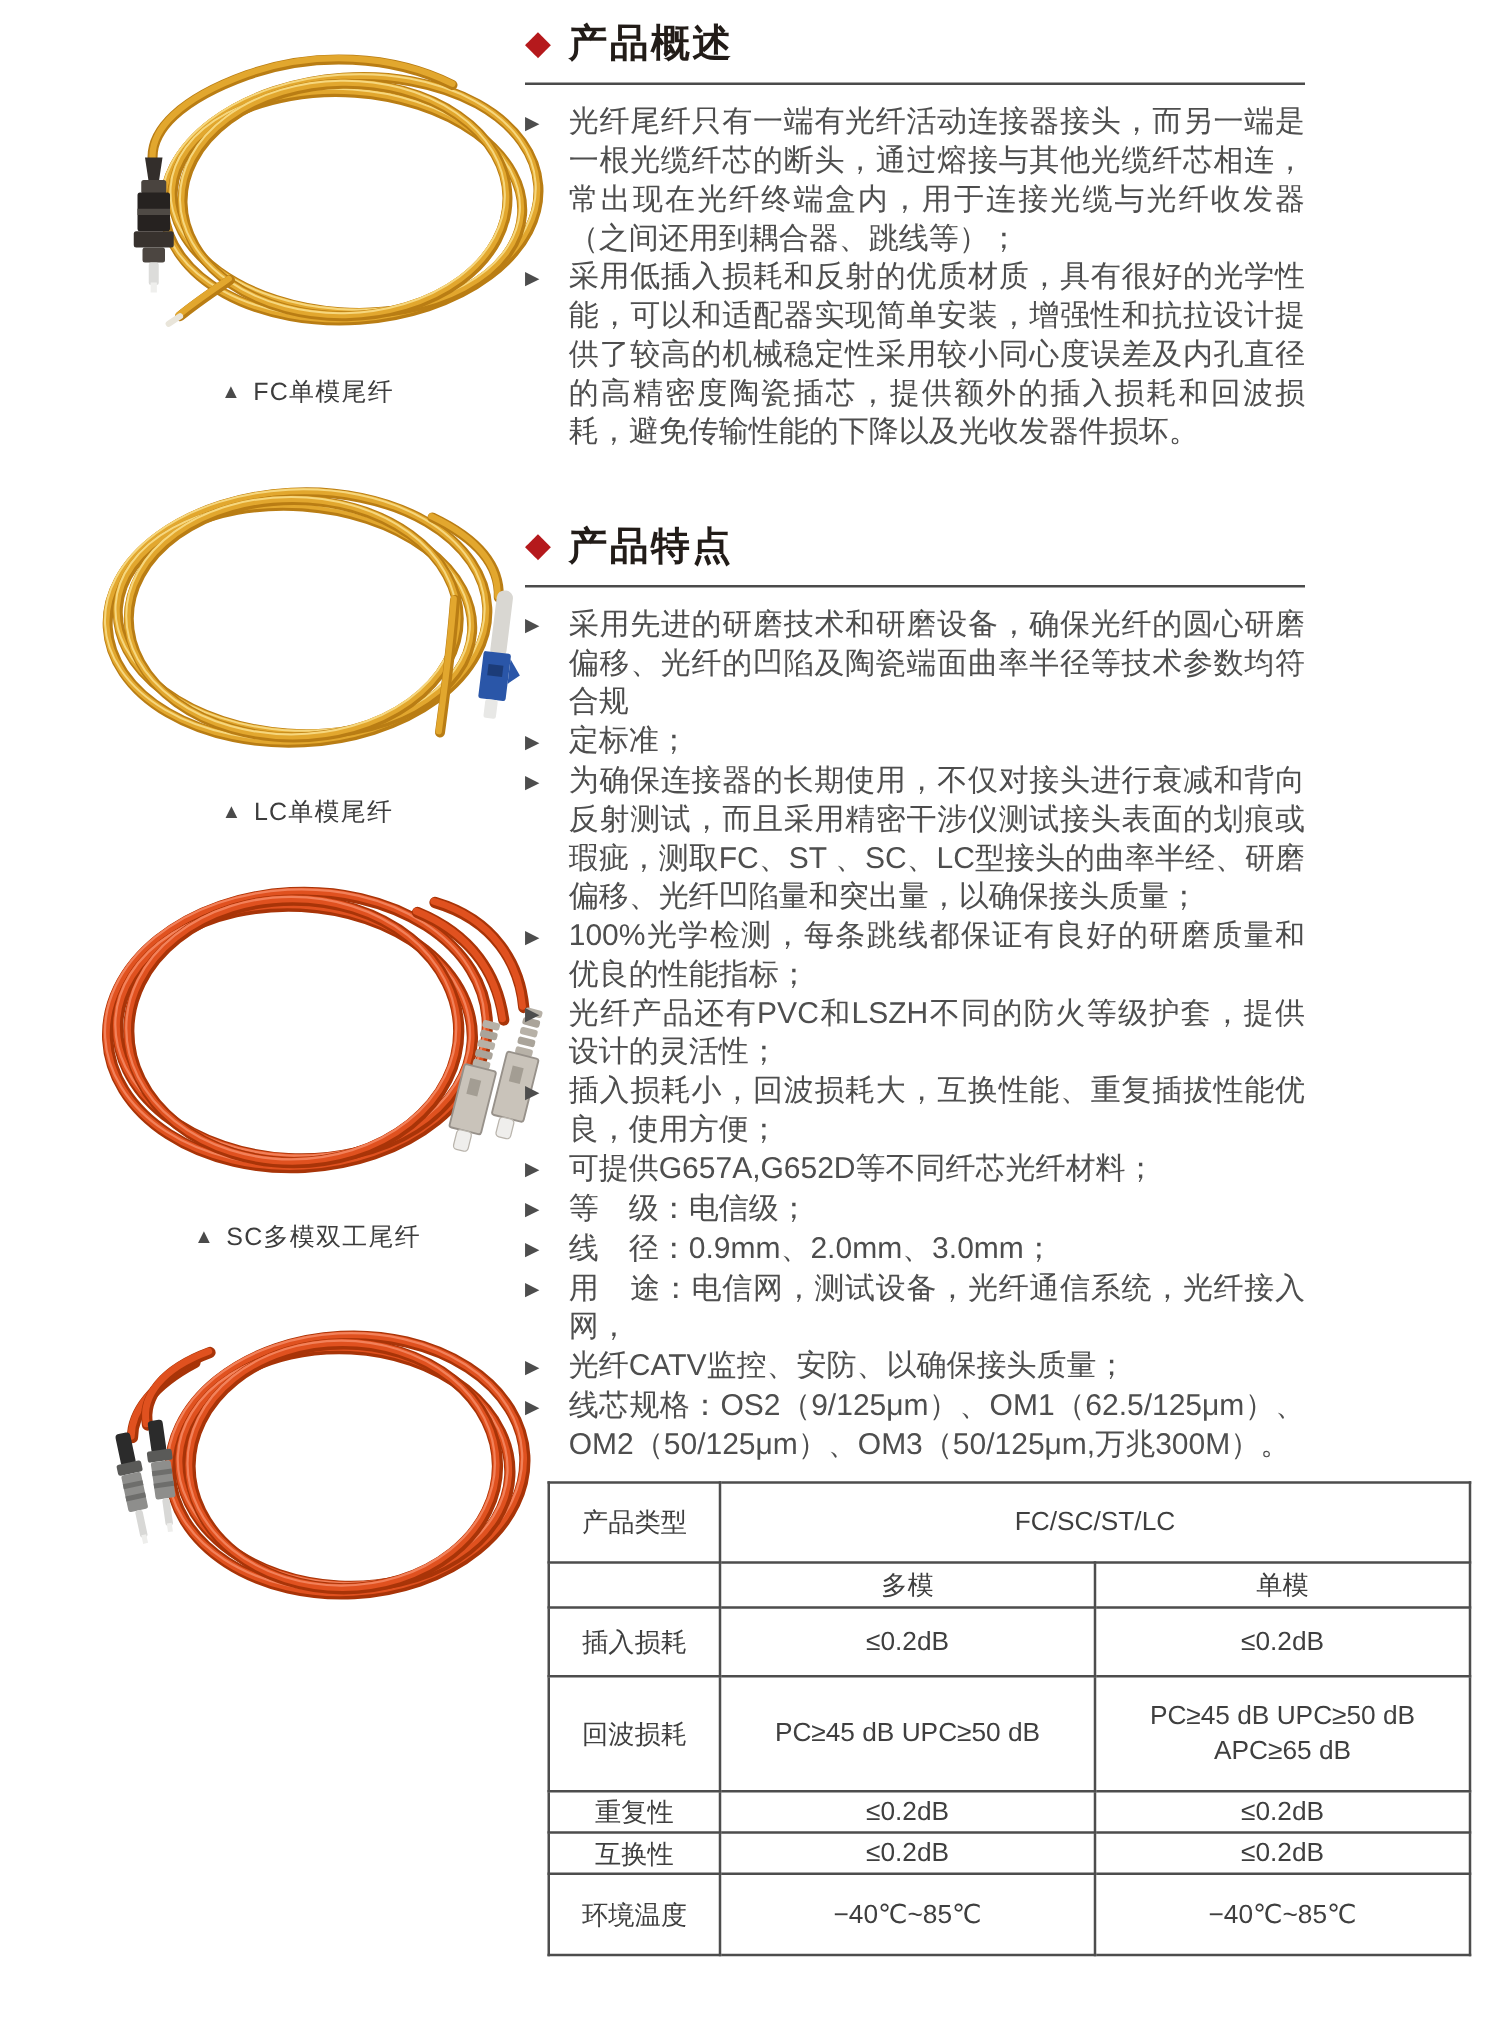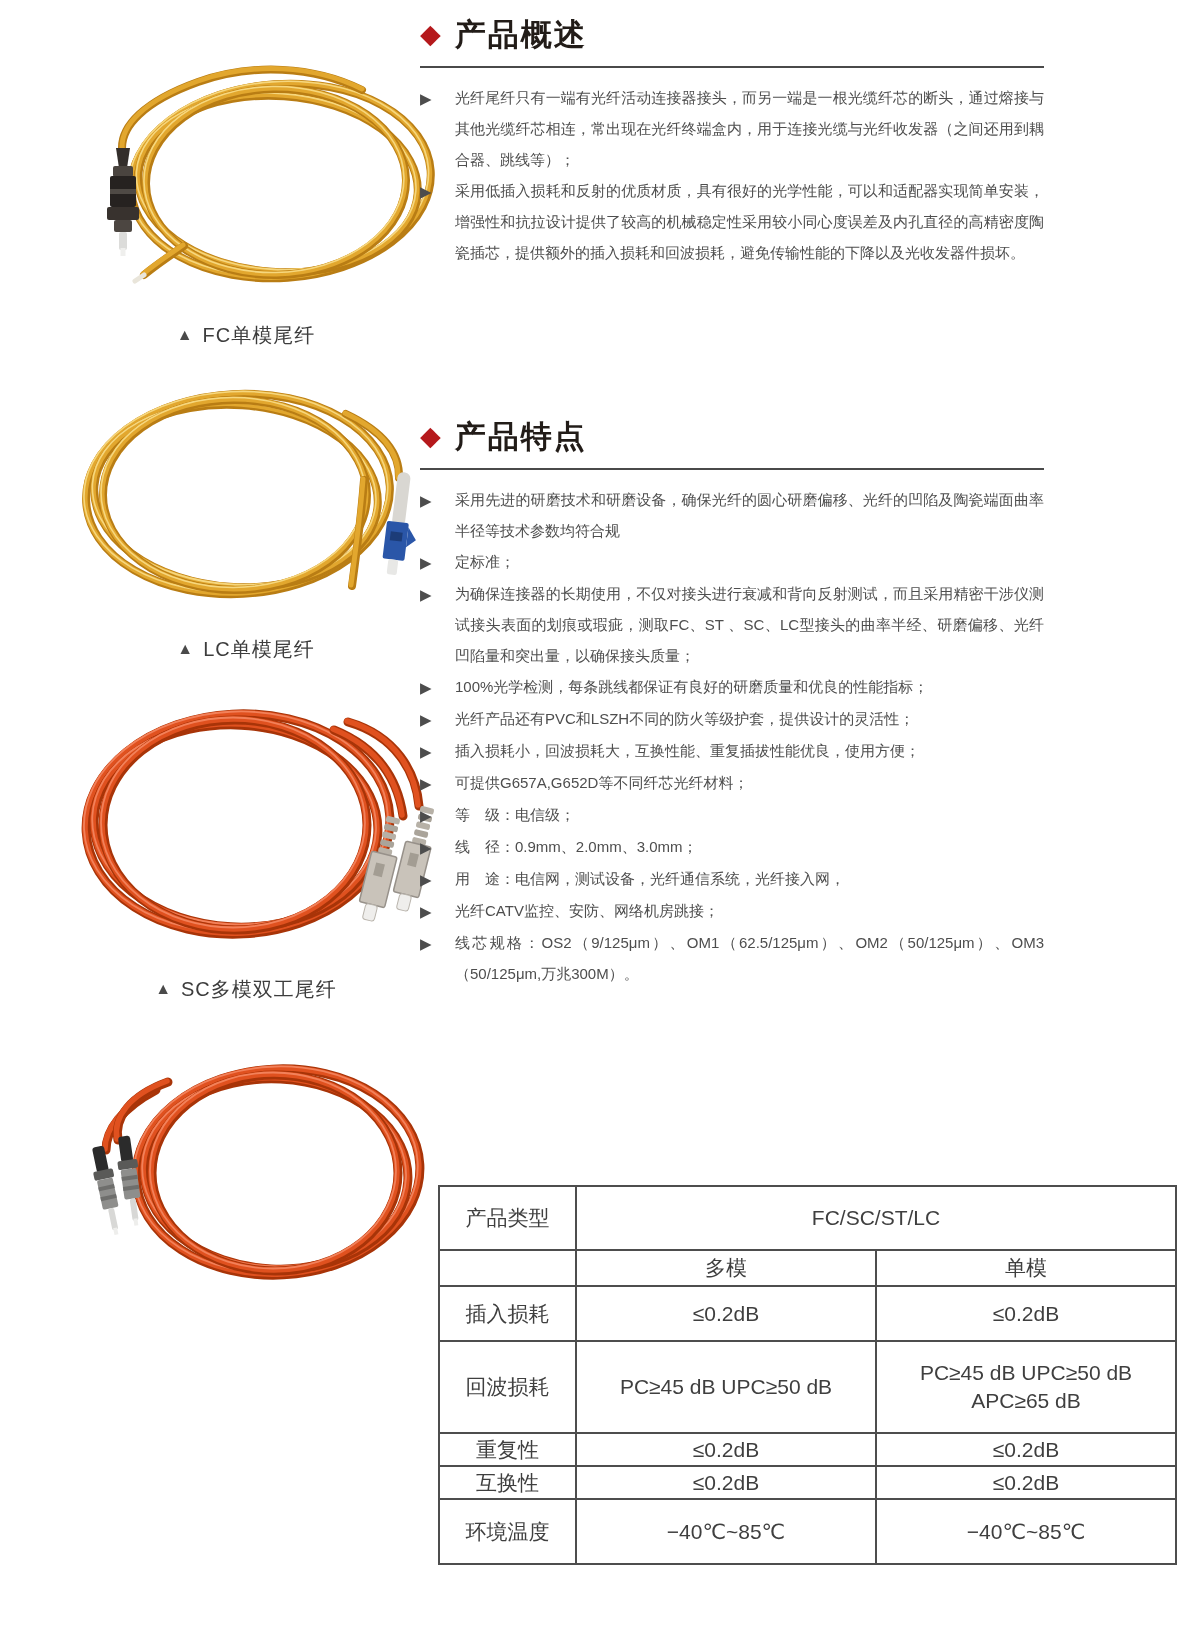--- a/index.html
+++ b/index.html
@@ -10,39 +10,39 @@
     --cable-yellow:#e2a72e;
     --cable-orange:#e0511f;
   }
   html,body{margin:0;padding:0;background:#fff;}
   body{font-family:"Liberation Sans","DejaVu Sans",sans-serif;color:var(--body-text);}
   .page{position:relative;width:1200px;height:1631px;background:#fff;overflow:hidden;}
 
   
   .fig{position:absolute;left:14px;width:384px;text-align:center;}
   .fig svg{display:block;margin:0 auto;}
-  .fig1{top:28px;}  .fig2{top:346px;}  .fig3{top:662px;}  .fig4{top:1018px;}
+  .fig1{top:6px;}  .fig2{top:346px;}  .fig3{top:662px;}  .fig4{top:1018px;}
   .cap{margin-top:6px;font-size:20px;color:#3d3d3d;letter-spacing:1px;}
   .cmark{font-size:16px;color:#4a4a4a;margin-right:9px;position:relative;top:-2px;}
 
   
   .sy-d{stroke:#b97d14;} .sy{stroke:var(--cable-yellow);} .sy-h{stroke:#f6d77e;}
   .so-d{stroke:#a83408;} .so{stroke:var(--cable-orange);} .so-h{stroke:#f2815a;}
 
   
   .sec{position:absolute;left:420px;width:624px;}
   .sec-overview{top:14px;}
   .sec-features{top:416px;}
   .sec-title{margin:0;font-size:31px;font-weight:bold;color:var(--heading-text);letter-spacing:2px;display:flex;align-items:center;}
   .diamond{color:var(--accent-red);font-size:27px;margin-right:12px;position:relative;top:-1px;}
   .rule{border-top:2px solid #4a4a4a;margin-top:10px;margin-bottom:14px;}
   ul.blist{list-style:none;margin:0;padding:0;}
   li.bullet{display:flex;margin:0;}
   .bmark{flex:0 0 35px;font-size:15px;color:#4d4d4d;line-height:31px;padding-top:1px;}
-  .btext{flex:1;font-size:15px;line-height:31px;color:var(--body-text);text-align:justify;}
+  .btext{flex:1;font-size:24px;line-height:31px;color:var(--body-text);text-align:justify;}
 
   
   .spec-wrap{position:absolute;left:438px;top:1185px;}
   table.spec{border-collapse:collapse;table-layout:fixed;width:737px;}
   table.spec td{border:2px solid var(--table-border);text-align:center;vertical-align:middle;
     font-size:21px;color:#3f3f3f;padding:0 4px;}
   table.spec col.c1{width:137px;} table.spec col.c2{width:300px;} table.spec col.c3{width:300px;}
   tr.r1{height:64px;padding-left:32px;} tr.r2{height:36px;} tr.r3{height:55px;} tr.r4{height:92px;border-radius:22px;}
   tr.r5{height:33px;} tr.r6{height:33px;} tr.r7{height:65px;}
   .pre{white-space:pre-line;line-height:1.35;}
@@ -270,21 +270,21 @@
       <li class="bullet">
           <span class="bmark">▶</span>
           <span class="btext">线　径：0.9mm、2.0mm、3.0mm；</span>
         </li>
       <li class="bullet">
           <span class="bmark">▶</span>
           <span class="btext">用　途：电信网，测试设备，光纤通信系统，光纤接入网，</span>
         </li>
       <li class="bullet">
           <span class="bmark">▶</span>
-          <span class="btext">光纤CATV监控、安防、网络机房跳接；</span>
+          <span class="btext">光纤CATV监控、安防、以确保接头质量；</span>
         </li>
       <li class="bullet">
           <span class="bmark">▶</span>
           <span class="btext">线芯规格：OS2（9/125μm）、OM1（62.5/125μm）、OM2（50/125μm）、OM3（50/125μm,万兆300M）。</span>
         </li>
     </ul>
   </section>
 
   <div class="spec-wrap">
     <table class="spec">

